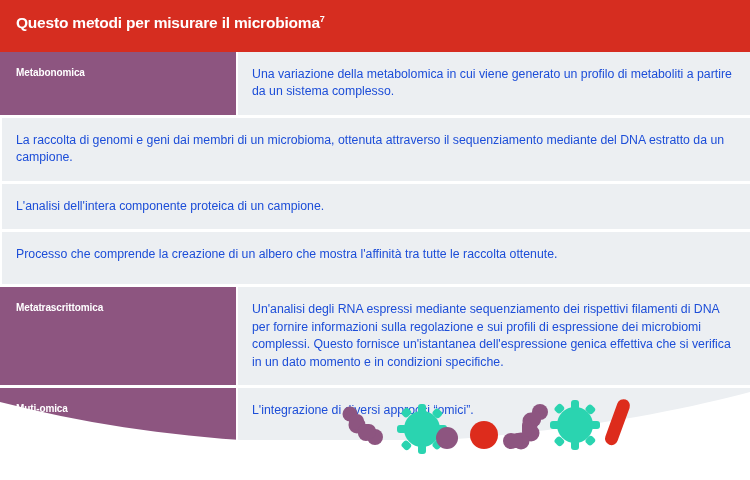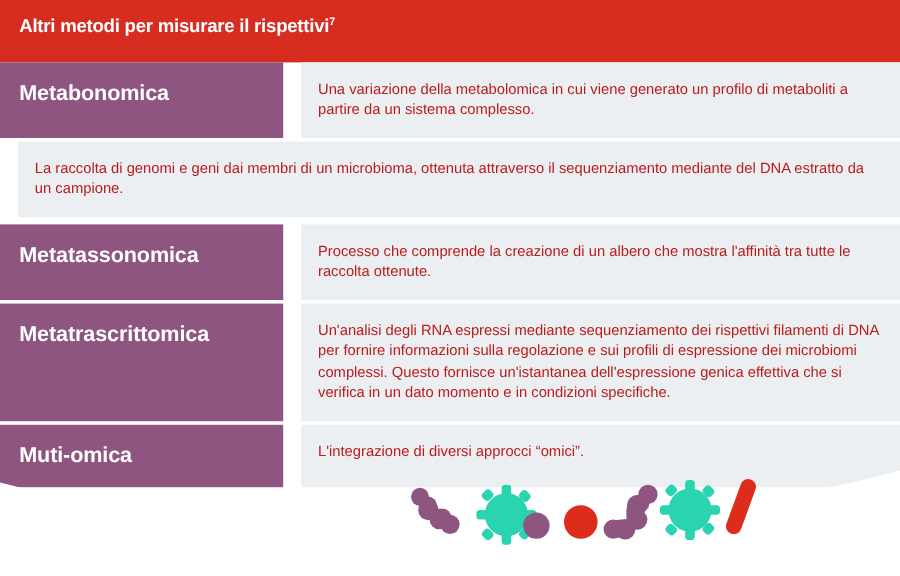--- a/index.html
+++ b/index.html
@@ -55,36 +55,36 @@
     display: flex;
     align-items: stretch;
     width: 750px;
     margin-bottom: 3px;
   }
   .cell-term {
     width: 236px;
     box-sizing: border-box;
     background: #8d5580;
     color: #ffffff;
-    font-size: 18px;
+    font-size: 10px;
     font-weight: bold;
     letter-spacing: -0.1px;
     padding: 15px 0 15px 16px;
     display: flex;
     align-items: flex-start;
   }
   .cell-def {
     flex: 1;
     box-sizing: border-box;
     background: #eceff2;
-    color: #b91c1c;
+    color: #1d4ed8;
     font-size: 12.3px;
     line-height: 1.42;
     padding: 14px 16px 14px 14px;
-    margin-left: 15px;
+    margin-left: 2px;
   }
 
   
   .row-h2 .cell-term, .row-h2 .cell-def { min-height: 52px; }
   .row-h1 .cell-term, .row-h1 .cell-def { min-height: 44px; }
   .row-h5 .cell-term, .row-h5 .cell-def { min-height: 92px; }
   .row-last .cell-term, .row-last .cell-def { min-height: 52px; }
 
   
   .bottom-art {
@@ -96,40 +96,40 @@
     pointer-events: none;
   }
 </style>
 </head>
 <body>
 
 <div class="page">
 
   <div class="header-bar">
     <div class="header-title">
-      <span>Altri metodi per misurare il rispettivi</span><sup>7</sup>
+      <span>Questo metodi per misurare il microbioma</span><sup>7</sup>
     </div>
   </div>
 
   <div class="table">
 
     <div class="row row-h2">
       <div class="cell-term">Metabonomica</div>
       <div class="cell-def">Una variazione della metabolomica in cui viene generato un profilo di metaboliti a partire da un sistema complesso.</div>
     </div>
 
     <div class="row row-h2">
       <div class="cell-def">La raccolta di genomi e geni dai membri di un microbioma, ottenuta attraverso il sequenziamento mediante del DNA estratto da un campione.</div>
     </div>
 
     <div class="row row-h1">
+      <div class="cell-def">L'analisi dell'intera componente proteica di un campione.</div>
     </div>
 
     <div class="row row-h2">
-      <div class="cell-term">Metatassonomica</div>
       <div class="cell-def">Processo che comprende la creazione di un albero che mostra l'affinità tra tutte le raccolta ottenute.</div>
     </div>
 
     <div class="row row-h5">
       <div class="cell-term">Metatrascrittomica</div>
       <div class="cell-def">Un'analisi degli RNA espressi mediante sequenziamento dei rispettivi filamenti di DNA per fornire informazioni sulla regolazione e sui profili di espressione dei microbiomi complessi. Questo fornisce un'istantanea dell'espressione genica effettiva che si verifica in un dato momento e in condizioni specifiche.</div>
     </div>
 
     <div class="row row-last">
       <div class="cell-term">Muti-omica</div>

